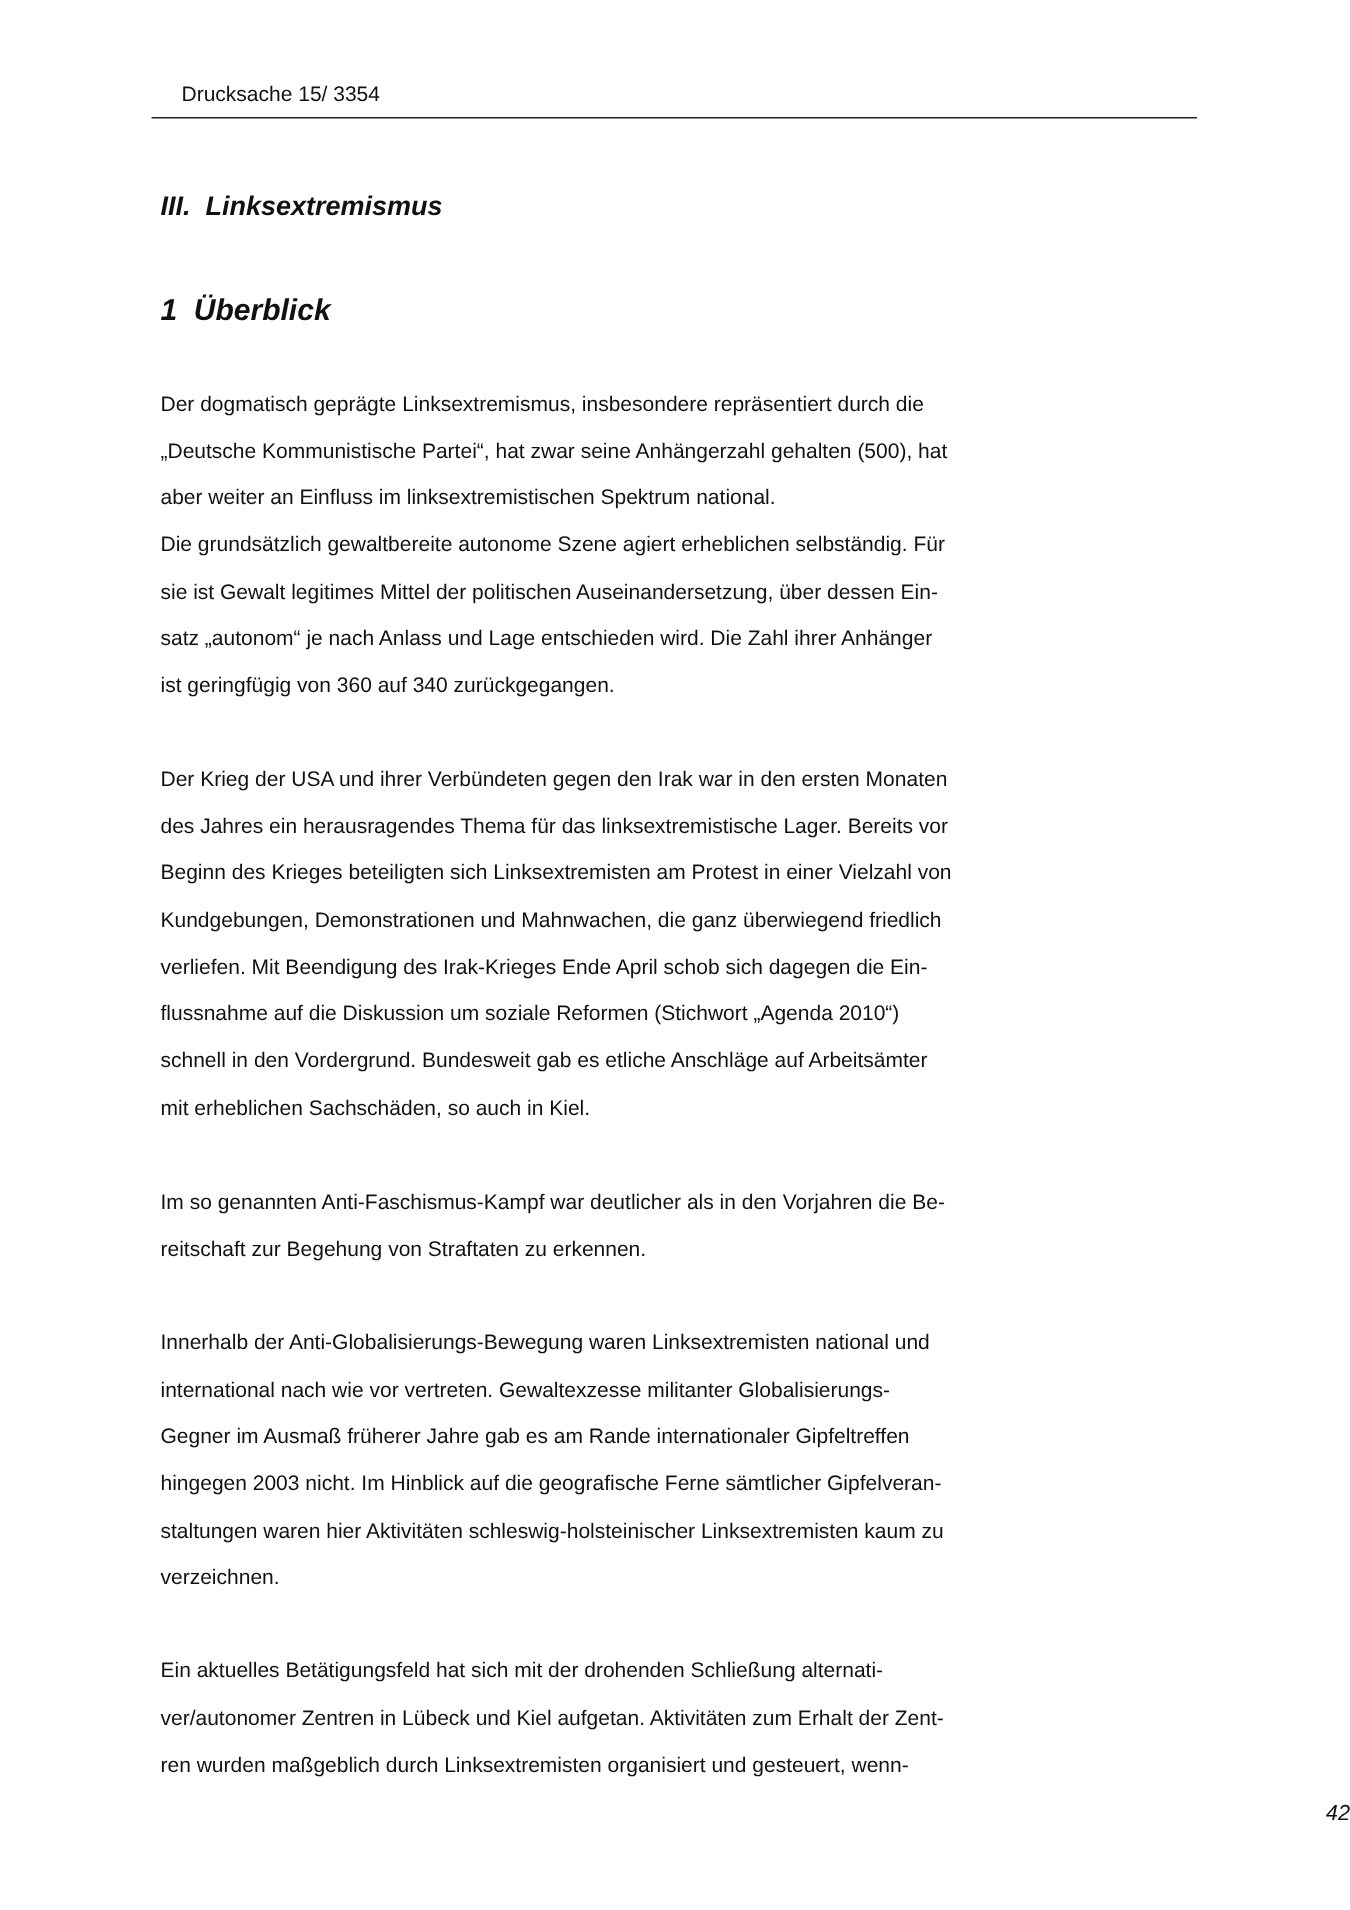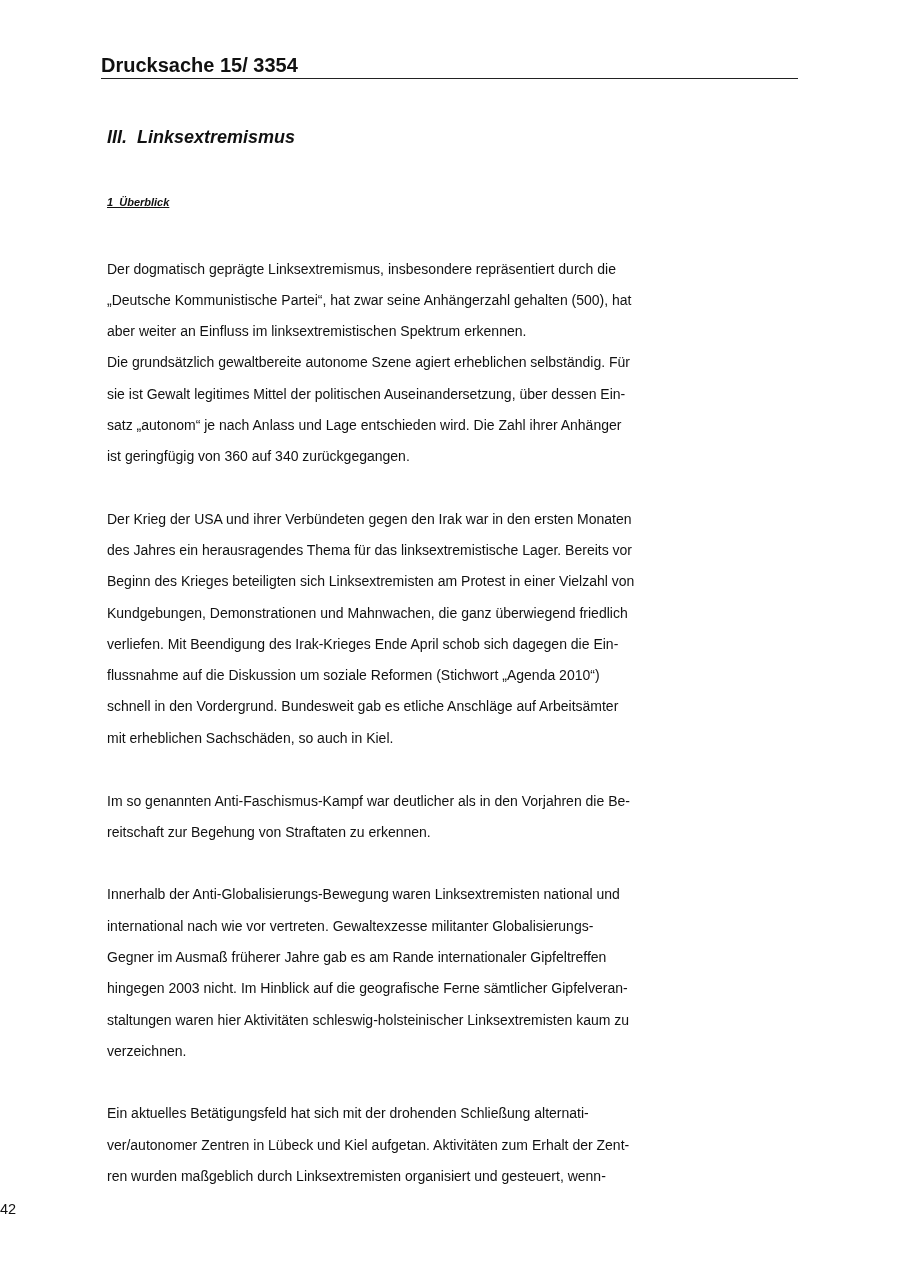--- a/index.html
+++ b/index.html
@@ -1,42 +1,42 @@
 <!DOCTYPE html>
 <html><head>
   <meta charset="utf-8">
   <style>
     html, body { margin: 0; padding: 0; background: #ffffff; }
     body { width: 900px; height: 1273px; position: relative; overflow: hidden;
            font-family: "Liberation Sans", sans-serif; color: #111111; }
     .page { position: absolute; left: 0; top: 0; width: 900px; height: 1273px; background: #ffffff; }
     .header { position: absolute; left: 101px; top: 52px; width: 697px; height: 26px; border-bottom: 1.5px solid #222; }
-    .hdr-left { position: absolute; left: 0; top: 2px; font-size: 20px; font-weight: bold; }
+    .hdr-left { position: absolute; left: 20px; top: 2px; font-size: 14px; font-weight: normal; }
     .hdr-right { position: absolute; left: 226px; top: 2px; font-size: 14.5px; }
     .h1 { position: absolute; left: 107px; top: 127px; font-size: 18px; font-weight: bold; font-style: italic; white-space: pre; }
-    .h2 { position: absolute; left: 107px; top: 196px; font-size: 11px; font-weight: bold; font-style: italic; white-space: pre; text-decoration: underline; }
+    .h2 { position: absolute; left: 107px; top: 196px; font-size: 20px; font-weight: bold; font-style: italic; white-space: pre; }
     .line { position: absolute; left: 107px; font-size: 14px; white-space: pre; line-height: 20px; }
-    .pagenum { position: absolute; left: 0; width: 900px; top: 1201px; text-align: left; font-size: 14.5px; }
+    .pagenum { position: absolute; left: 0; width: 900px; top: 1201px; text-align: right; font-size: 14.5px; font-style: italic; }
   </style>
 </head>
 <body>
 
 <div class="page">
 
   <div class="header">
     <span class="hdr-left">Drucksache 15/ 3354</span>
   </div>
 
   <div class="h1">III.  Linksextremismus</div>
   <div class="h2">1  Überblick</div>
 
   <div>
     <div class="line" style="top:259px">Der dogmatisch geprägte Linksextremismus, insbesondere repräsentiert durch die</div>
     <div class="line" style="top:290px">„Deutsche Kommunistische Partei“, hat zwar seine Anhängerzahl gehalten (500), hat</div>
-    <div class="line" style="top:321px">aber weiter an Einfluss im linksextremistischen Spektrum erkennen.</div>
+    <div class="line" style="top:321px">aber weiter an Einfluss im linksextremistischen Spektrum national.</div>
     <div class="line" style="top:352px">Die grundsätzlich gewaltbereite autonome Szene agiert erheblichen selbständig. Für</div>
     <div class="line" style="top:384px">sie ist Gewalt legitimes Mittel der politischen Auseinandersetzung, über dessen Ein-</div>
     <div class="line" style="top:415px">satz „autonom“ je nach Anlass und Lage entschieden wird. Die Zahl ihrer Anhänger</div>
     <div class="line" style="top:446px">ist geringfügig von 360 auf 340 zurückgegangen.</div>
   </div>
 
   <div>
     <div class="line" style="top:509px">Der Krieg der USA und ihrer Verbündeten gegen den Irak war in den ersten Monaten</div>
     <div class="line" style="top:540px">des Jahres ein herausragendes Thema für das linksextremistische Lager. Bereits vor</div>
     <div class="line" style="top:571px">Beginn des Krieges beteiligten sich Linksextremisten am Protest in einer Vielzahl von</div>

